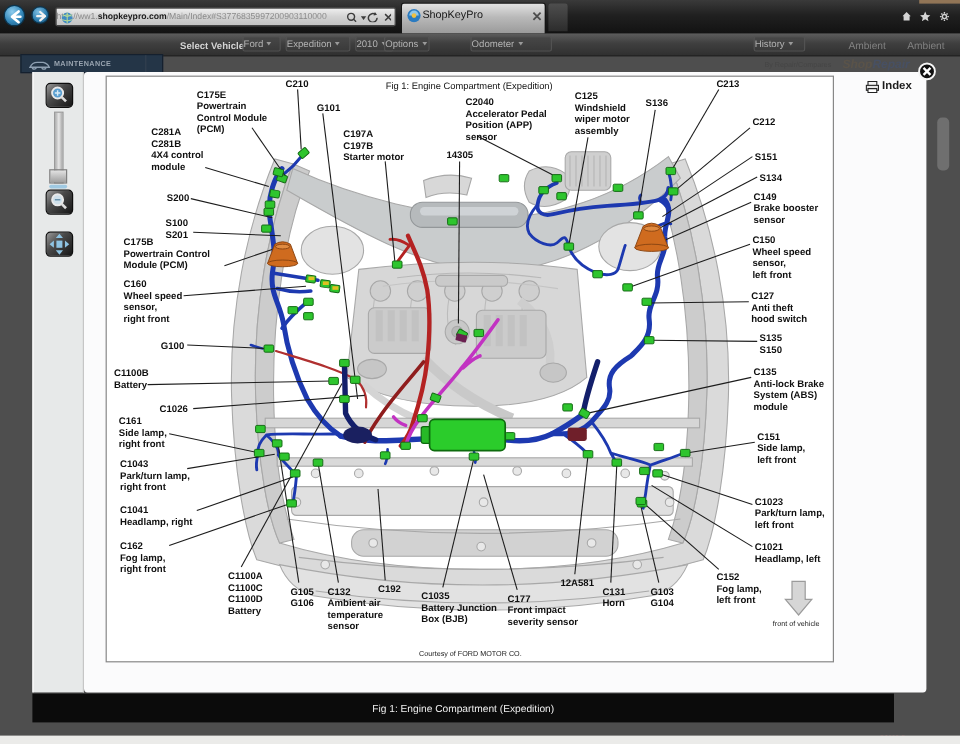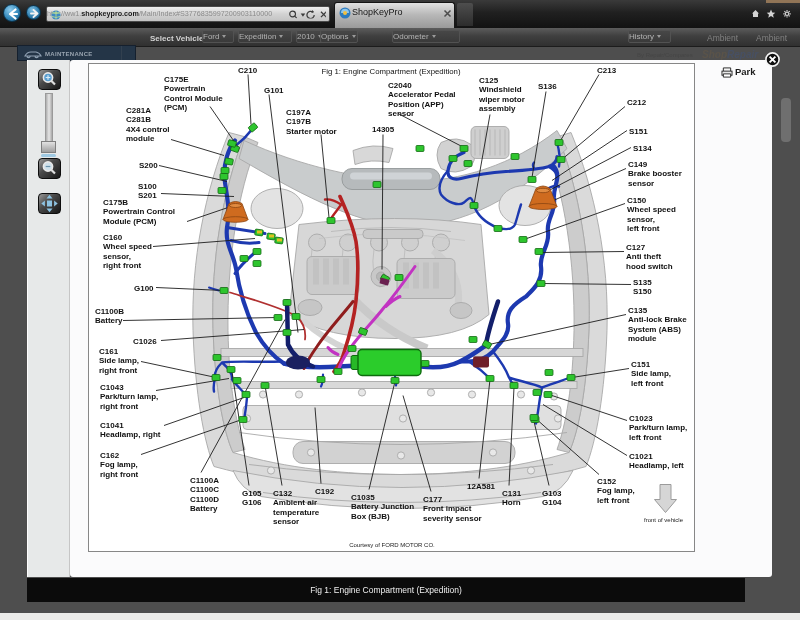--- a/index.html
+++ b/index.html
@@ -434,21 +434,21 @@
           <path d="M659,484 h11 v15 h5.5 l-11,13 -11,-13 h5.5 Z" fill="#d6d6d6" stroke="#9b9b9b"></path>
           <text x="643" y="521" font-size="6px" fill="#222222">front of vehicle</text>
           <text x="391" y="546" font-size="6px" fill="#222222" text-anchor="middle">Courtesy of FORD MOTOR CO.</text>
         </svg></div>
 <div class="abs" id="figtitle">Fig 1: Engine Compartment (Expedition)</div>
 <svg class="abs" style="left:651px;top:6.5px" width="12" height="11" viewBox="0 0 13 12">
         <path d="M2.5 4.5 V1 H10.5 V4.5" fill="#f4f4f4" stroke="#222222" stroke-width="1"></path>
         <rect x="1" y="4.5" width="11" height="4.5" fill="#e8e8e8" stroke="#222222"></rect>
         <path d="M2.5 7.5 H10.5 V11 H2.5 Z" fill="#ffffff" stroke="#222222"></path>
       </svg>
-<div class="abs" id="printbox" style="left:665px">Park</div>
+<div class="abs" id="printbox" style="left:665px">Index</div>
 </div>
 <div class="abs" id="zstrip">
 <div class="zbtn" style="top:8.5px"><svg width="21" height="19">
           <circle cx="9" cy="7.5" r="4.6" fill="#5b9fd0" stroke="#e9e9e9" stroke-width="1.6"></circle>
           <path d="M6.7 7.5 h4.6 M9 5.2 v4.6" stroke="#d9ecf7" stroke-width="1.2"></path>
           <line x1="12.2" y1="10.7" x2="16" y2="14.5" stroke="#dddddd" stroke-width="2.2"></line>
         </svg></div>
 <div id="ztrack"></div>
       <div id="zhandle"></div>
       <div id="zglow"></div>

